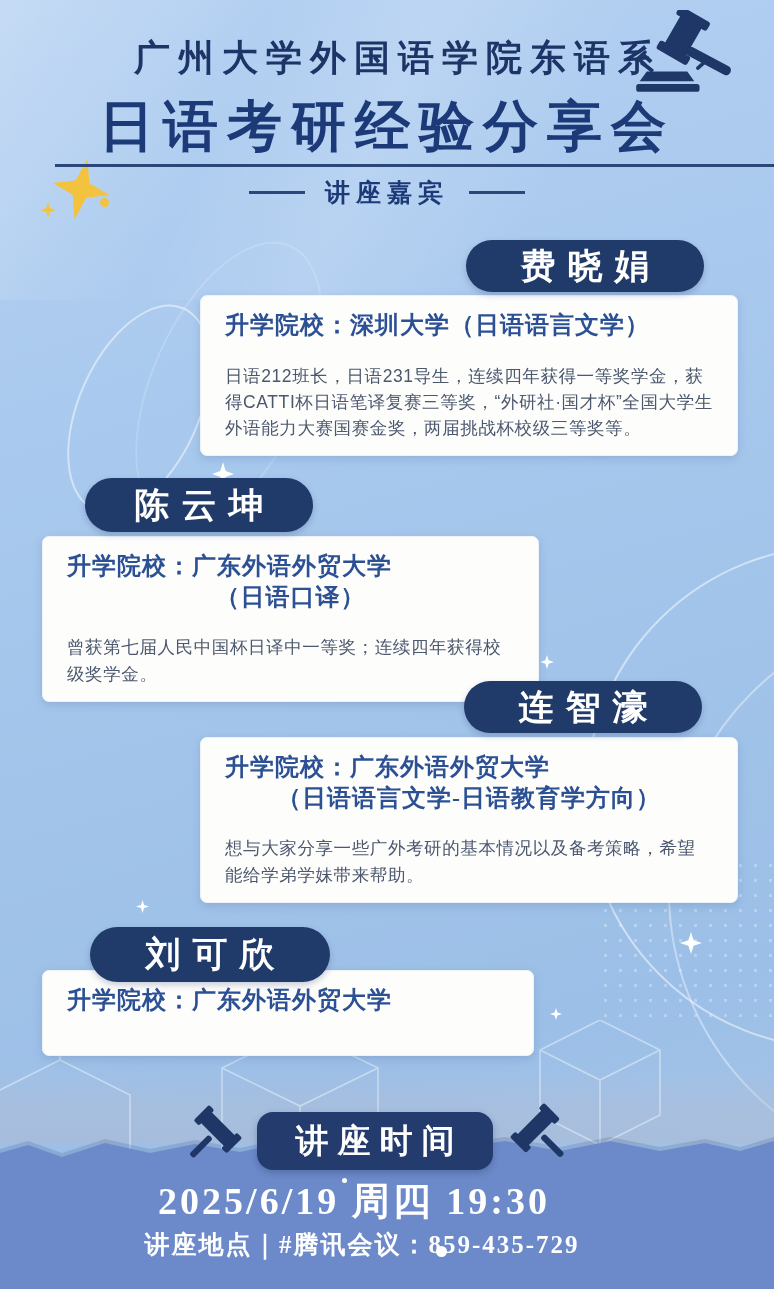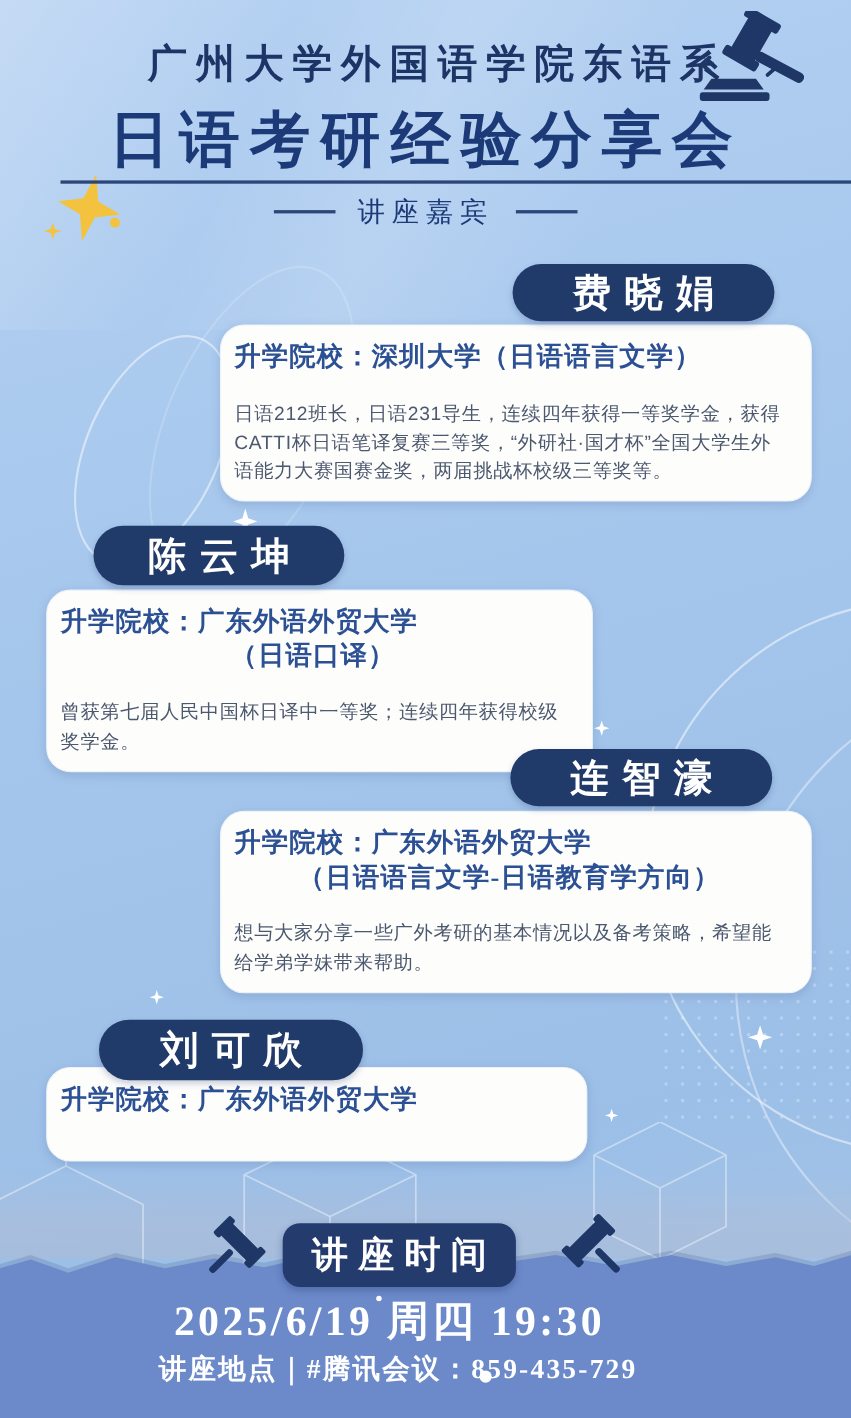--- a/index.html
+++ b/index.html
@@ -30,48 +30,48 @@
   .deco-cubes{position:absolute;left:0;top:1020px;z-index:1;}
 
   
   .org-title{position:absolute;top:34px;left:0;width:100%;text-align:center;z-index:3;
     color:#1c3466;font-size:36px;font-weight:900;letter-spacing:8px;margin-left:11px;}
   .main-title{position:absolute;top:90px;left:0;width:100%;text-align:center;z-index:3;
     color:#1d3a78;font-size:55px;font-weight:900;letter-spacing:9px;}
   .divider{position:absolute;top:164px;left:55px;right:0;height:3px;background:#2b4779;z-index:3;}
   .guests-row{position:absolute;top:176px;left:0;width:100%;z-index:3;
     display:flex;justify-content:center;align-items:center;gap:20px;}
-  .guests-label{color:#1d3a78;font-size:25px;font-weight:400;letter-spacing:6px;}
+  .guests-label{color:#1d3a78;font-size:25px;font-weight:700;letter-spacing:6px;}
   .dash-line{width:56px;height:3px;background:#2b4779;}
   .header-gavel{position:absolute;right:26px;top:10px;width:118px;height:88px;z-index:3;}
 
   
   .name-badge{position:absolute;z-index:4;background:#203a69;color:#ffffff;
     display:flex;align-items:center;justify-content:center;
     border-radius:999px;font-weight:900;letter-spacing:12px;text-indent:12px;
     box-shadow:0 3px 6px rgba(40,60,110,.25);}
   .badge-1{left:466px;top:240px;width:238px;height:52px;font-size:35px;}
   .badge-2{left:85px;top:478px;width:228px;height:54px;font-size:35px;}
   .badge-3{left:464px;top:681px;width:238px;height:52px;font-size:35px;}
   .badge-4{left:90px;top:912px;width:240px;height:55px;font-size:35px;margin-top:15px;}
 
-  .speaker-card{position:absolute;z-index:3;background:#fdfdfc;border-radius:22px;
-    box-sizing:border-box;padding:14px 24px 14px 12px;
+  .speaker-card{position:absolute;z-index:3;background:#fdfdfc;border-radius:7px;
+    box-sizing:border-box;padding:14px 24px 14px 24px;
     border:1px solid #eef3f9;box-shadow:0 3px 9px rgba(90,120,170,.28);}
   .card-1{left:200px;top:295px;width:538px;min-height:153px;}
   .card-2{left:42px;top:536px;width:497px;min-height:118px;}
   .card-3{left:200px;top:737px;width:538px;min-height:148px;}
   .card-4{left:42px;top:970px;width:492px;min-height:86px;}
   .school-line{color:#2c5094;font-size:24px;font-weight:900;letter-spacing:1px;line-height:1.28;}
   .school-line2{color:#2c5094;font-size:24px;font-weight:900;letter-spacing:1px;line-height:1.28;text-align:center;}
   .bio-text{color:#4c586e;font-size:17.5px;line-height:1.5;letter-spacing:.6px;margin-top:22px;font-weight:500;}
 
   
   .footer-tear{position:absolute;left:0;bottom:0;z-index:2;display:block;}
-  .time-badge{position:absolute;left:257px;top:1112px;width:212px;height:58px;z-index:5;
+  .time-badge{position:absolute;left:257px;top:1112px;width:236px;height:58px;z-index:5;
     background:#243b6d;border-radius:16px;color:#fff;display:flex;align-items:center;justify-content:center;
     font-size:33px;font-weight:900;letter-spacing:9px;text-indent:9px;
     box-shadow:0 3px 7px rgba(30,50,100,.3);}
   .footer-gavel{position:absolute;z-index:5;}
   .footer-gavel.left{left:180px;top:1098px;width:62px;height:76px;}
   .footer-gavel.right{left:510px;top:1096px;width:64px;height:78px;transform:scaleX(-1);}
   .datetime-text{position:absolute;left:0;top:1176px;width:676px;text-align:center;z-index:5;
     color:#fff;font-size:38px;font-weight:900;letter-spacing:3px;margin-left:16px;}
   .location-text{position:absolute;left:0;top:1228px;width:676px;text-align:center;z-index:5;
     color:#fff;font-size:25px;font-weight:800;letter-spacing:2px;margin-left:24px;}

